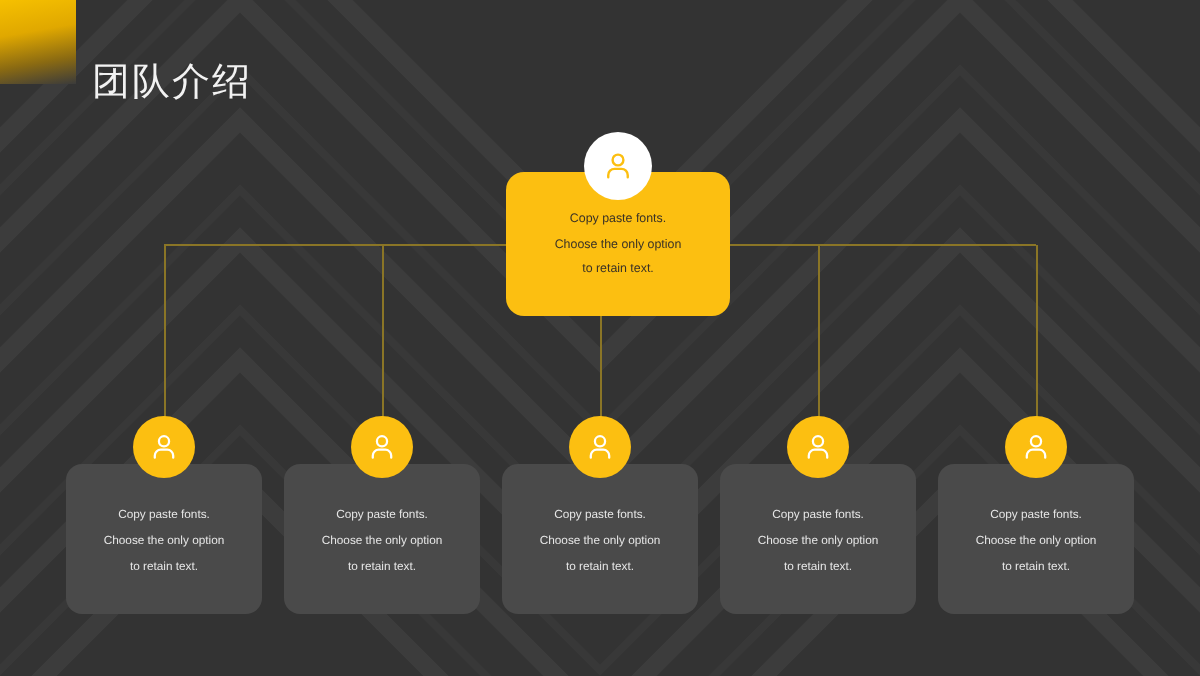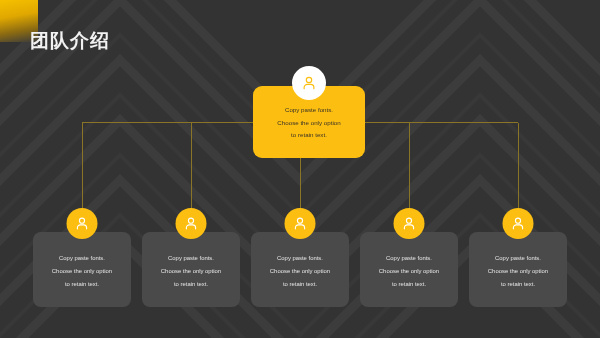--- a/index.html
+++ b/index.html
@@ -22,23 +22,23 @@
   
   .corner-wedge {
     position:absolute; left:0; top:0;
     width:38px; height:42px;
     background:linear-gradient(170deg,#F6C000 0%, #E0A800 38%, #8a6a12 72%, #3b3b3b 100%);
   }
 
   
   .title {
     position:absolute;
-    left:30px; top:28px;
+    left:46px; top:28px;
     font-size:19px;
-    font-weight:bold;
+    font-weight:normal;
     color:#F2F2F2;
     letter-spacing:1px;
     white-space:nowrap;
   }
 
   
   .connectors { position:absolute; inset:0; width:600px; height:338px; }
 
   
   .top-node {

